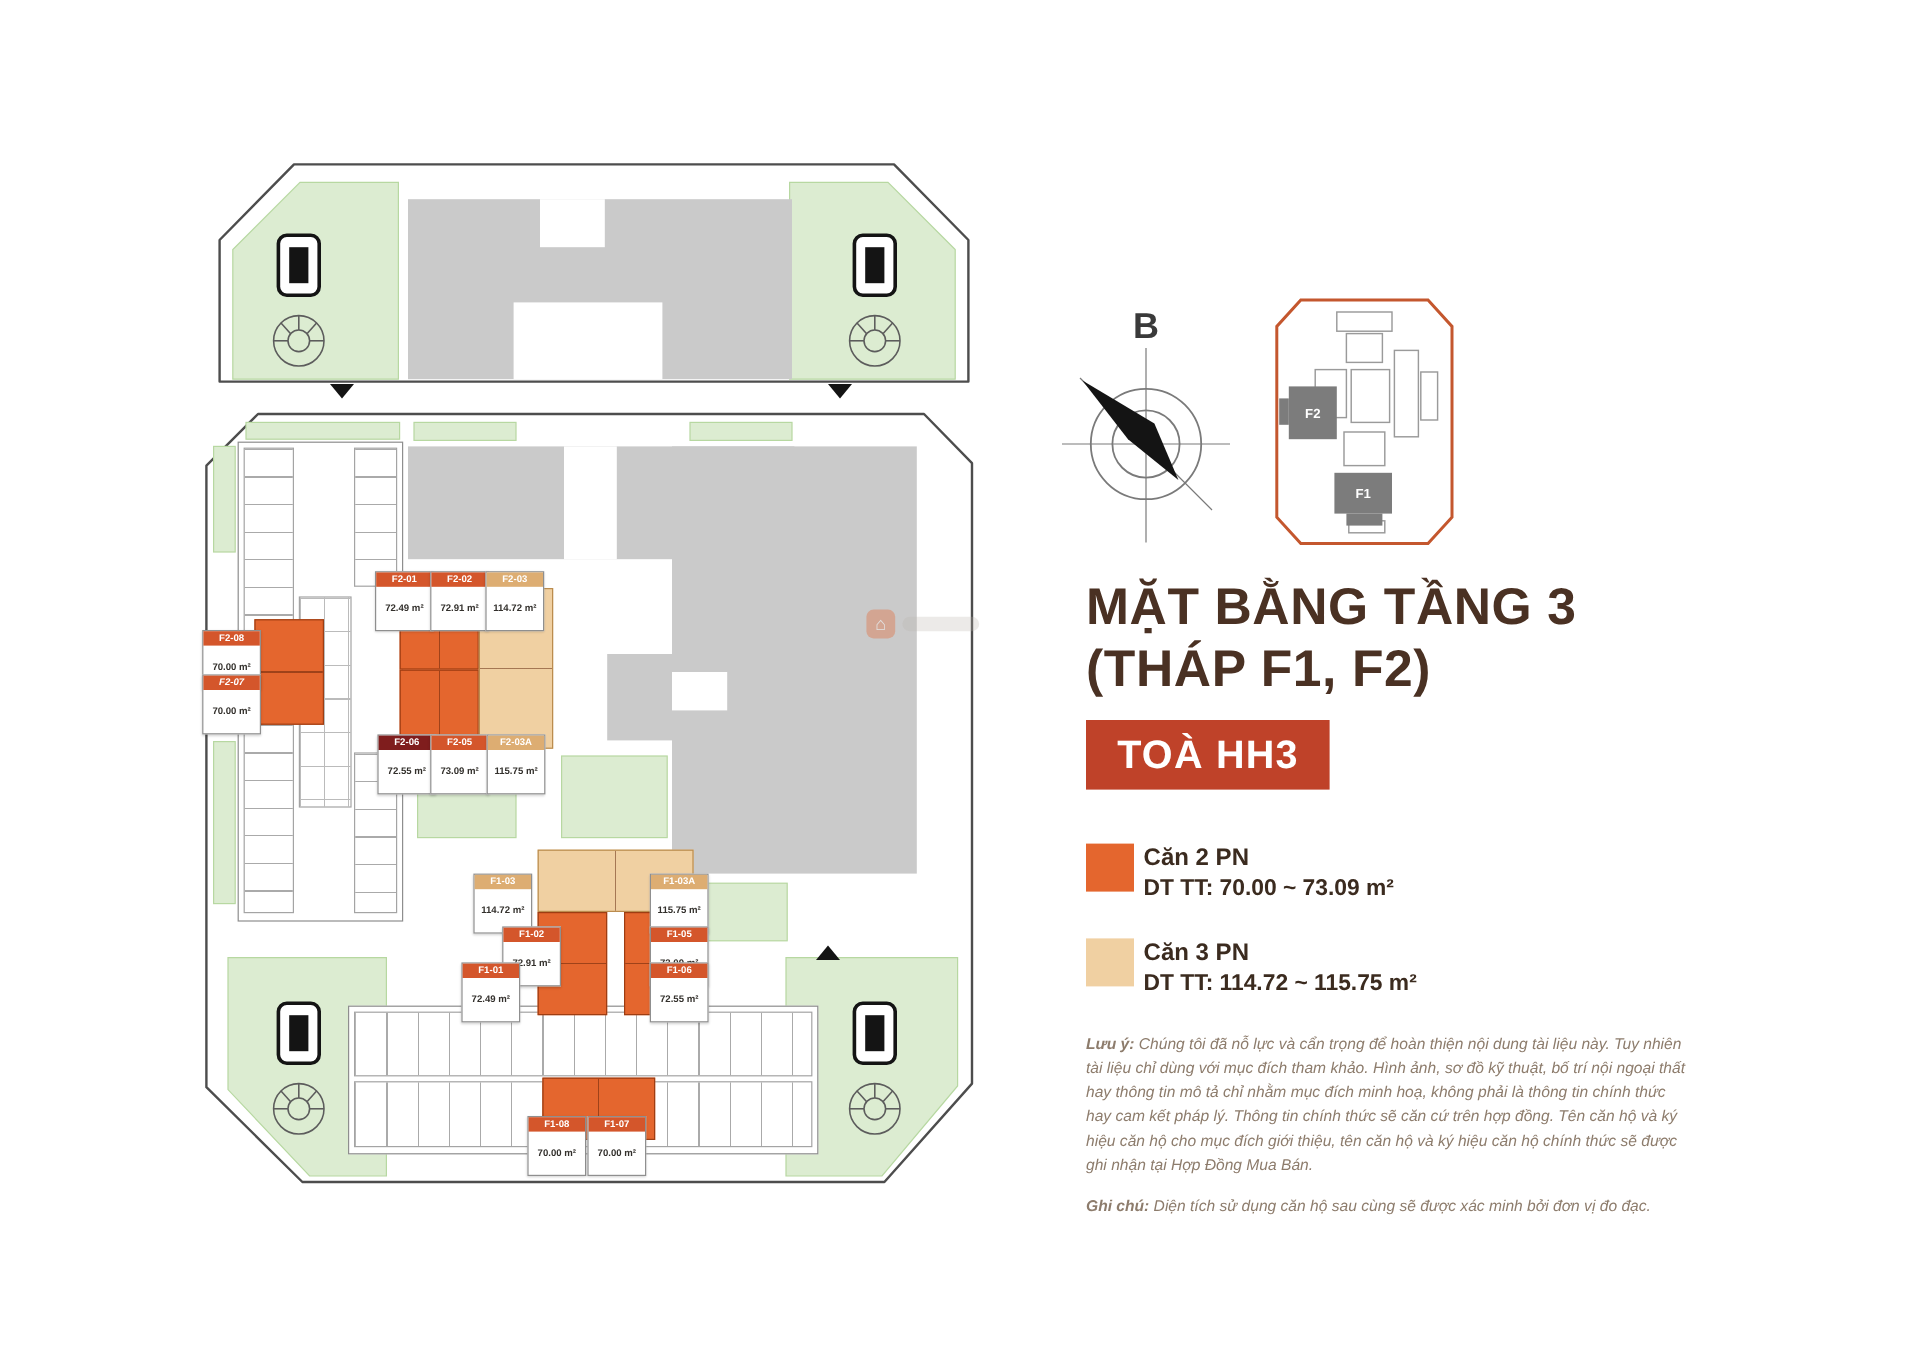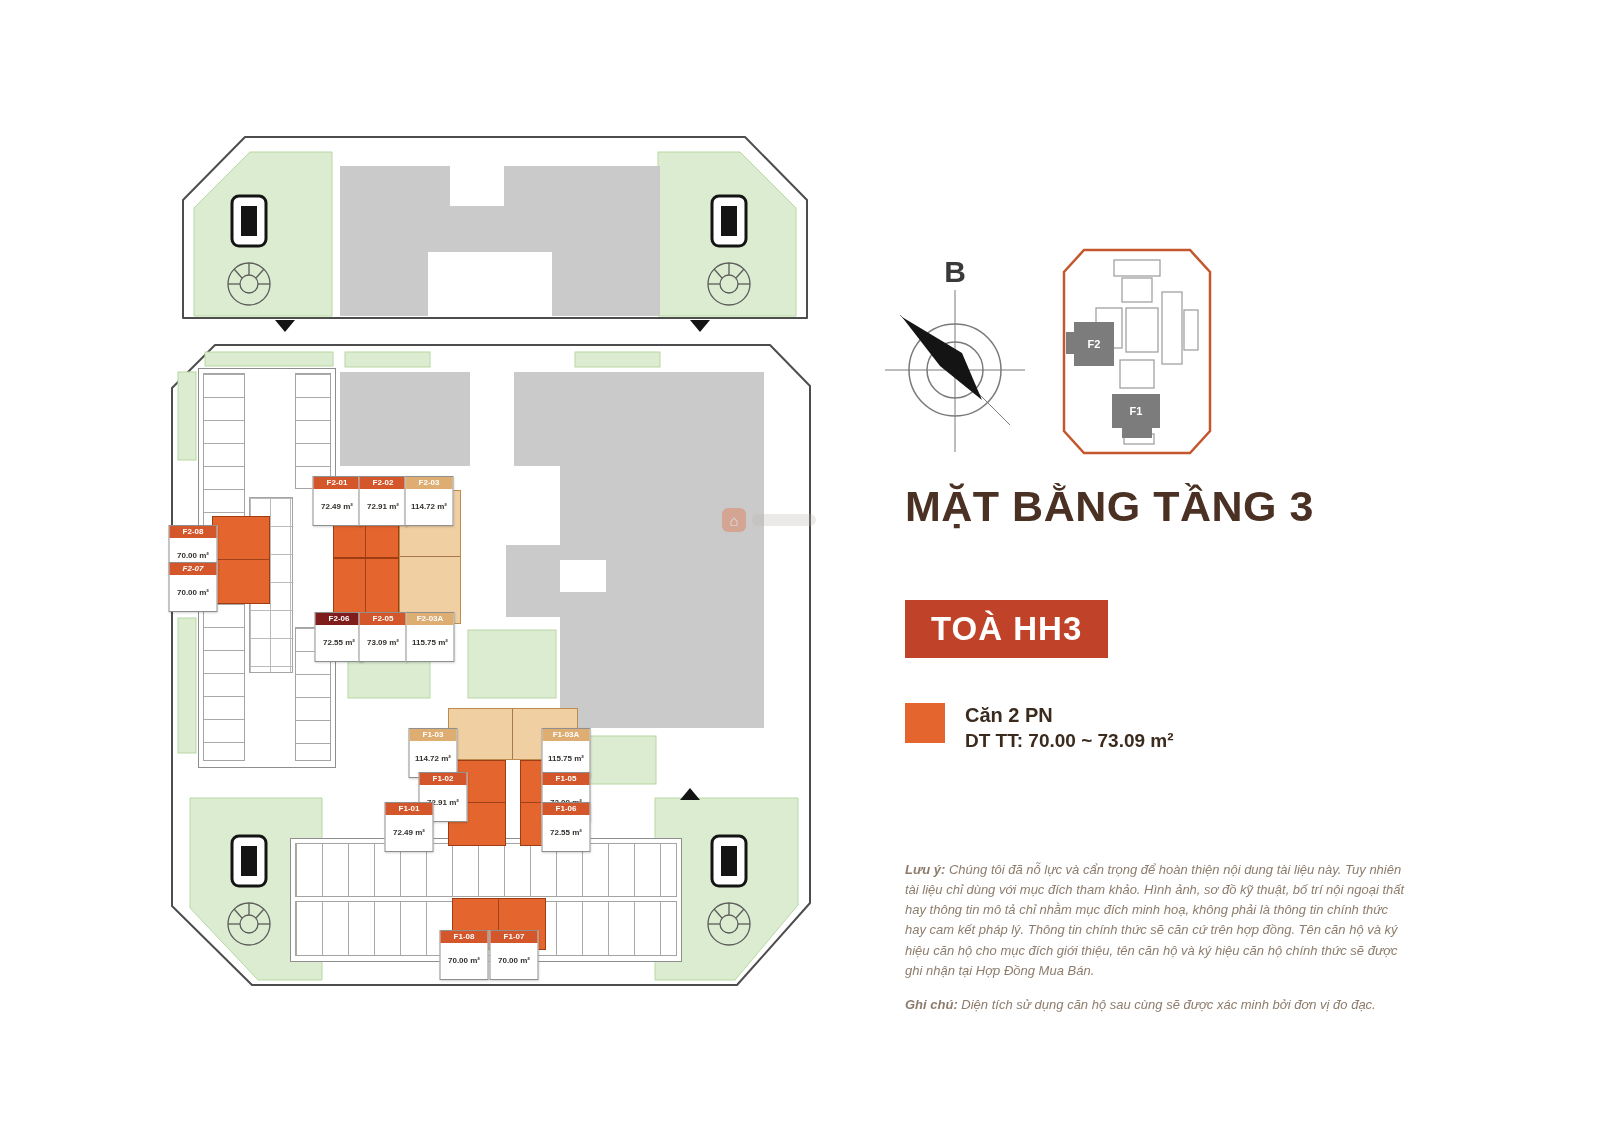--- a/index.html
+++ b/index.html
@@ -38,21 +38,21 @@
   .compass-box{position:absolute;left:880px;top:250px;z-index:5;}
   .keyplan-box{position:absolute;left:1062px;top:248px;z-index:5;}
 
   .page-title{position:absolute;left:905px;top:480px;z-index:5;color:#4a3123;
               font-weight:bold;font-size:43px;line-height:1.22;letter-spacing:.5px;}
   .building-badge{position:absolute;left:905px;top:600px;z-index:5;display:inline-block;
                   background:#bf4229;color:#fff;font-weight:bold;font-size:33px;
                   padding:10px 26px;letter-spacing:1px;}
 
   .legend{position:absolute;left:905px;top:703px;z-index:5;}
-  .legend-item{display:flex;align-items:flex-start;gap:20px;margin-bottom:28px;}
+  .legend-item{display:flex;align-items:flex-start;gap:8px;margin-bottom:28px;}
   .legend-swatch{width:40px;height:40px;flex:0 0 auto;}
   .legend-name{font-size:20px;font-weight:bold;color:#3b2b1f;line-height:1.25;}
   .legend-detail{font-size:19px;font-weight:bold;color:#3b2b1f;line-height:1.35;}
 
   .notes{position:absolute;left:905px;top:860px;width:505px;z-index:5;
          font-size:13px;font-style:italic;color:#8d7c6c;line-height:1.55;}
   .notes p{margin:0 0 14px 0;}
   .notes b{font-style:italic;}
 </style>
 </head>
@@ -170,21 +170,21 @@
         <div class="unit-area">72.55 m²</div>
       </div>
       <div class="unit-label" style="left: 383px; top: 612px;">
         <div class="unit-code" style="background: rgb(212, 86, 43);">F2-05</div>
         <div class="unit-area">73.09 m²</div>
       </div>
       <div class="unit-label" style="left: 430px; top: 612px;">
         <div class="unit-code" style="background: rgb(221, 173, 114);">F2-03A</div>
         <div class="unit-area">115.75 m²</div>
       </div>
-      <div class="unit-label" style="left: 433px; top: 728px;">
+      <div class="unit-label" style="left: 419px; top: 728px;">
         <div class="unit-code" style="background: rgb(221, 173, 114);">F1-03</div>
         <div class="unit-area">114.72 m²</div>
       </div>
       <div class="unit-label" style="left: 566px; top: 728px;">
         <div class="unit-code" style="background: rgb(221, 173, 114);">F1-03A</div>
         <div class="unit-area">115.75 m²</div>
       </div>
       <div class="unit-label" style="left: 443px; top: 772px;">
         <div class="unit-code" style="background: rgb(212, 86, 43);">F1-02</div>
         <div class="unit-area">72.91 m²</div>
@@ -249,30 +249,38 @@
         <rect x="50" y="146" width="48" height="34"></rect>
         <rect x="60" y="180" width="30" height="10"></rect>
       </g>
       <text x="32" y="100" text-anchor="middle" font-size="11" font-weight="bold" fill="#ffffff">F2</text>
       <text x="74" y="167" text-anchor="middle" font-size="11" font-weight="bold" fill="#ffffff">F1</text>
     </svg>
   </div>
 
   <div class="page-title">
     <div>MẶT BẰNG TẦNG 3</div>
+    <div>(THÁP F1, F2)</div>
   </div>
 
   <div class="building-badge">TOÀ HH3</div>
 
   <div class="legend">
     <div class="legend-item">
       <div class="legend-swatch" style="background: rgb(228, 102, 46);"></div>
       <div>
         <div class="legend-name">Căn 2 PN</div>
         <div class="legend-detail">DT TT: 70.00 ~ 73.09 m²</div>
+      </div>
+    </div>
+    <div class="legend-item">
+      <div class="legend-swatch" style="background: rgb(240, 208, 162);"></div>
+      <div>
+        <div class="legend-name">Căn 3 PN</div>
+        <div class="legend-detail">DT TT: 114.72 ~ 115.75 m²</div>
       </div>
     </div>
   </div>
 
   <div class="notes">
     <p>
       <b>Lưu ý:</b>
       <span>Chúng tôi đã nỗ lực và cẩn trọng để hoàn thiện nội dung tài liệu này. Tuy nhiên tài liệu chỉ dùng với mục đích tham khảo. Hình ảnh, sơ đồ kỹ thuật, bố trí nội ngoại thất hay thông tin mô tả chỉ nhằm mục đích minh hoạ, không phải là thông tin chính thức hay cam kết pháp lý. Thông tin chính thức sẽ căn cứ trên hợp đồng. Tên căn hộ và ký hiệu căn hộ cho mục đích giới thiệu, tên căn hộ và ký hiệu căn hộ chính thức sẽ được ghi nhận tại Hợp Đồng Mua Bán.</span>
     </p>
     <p>

